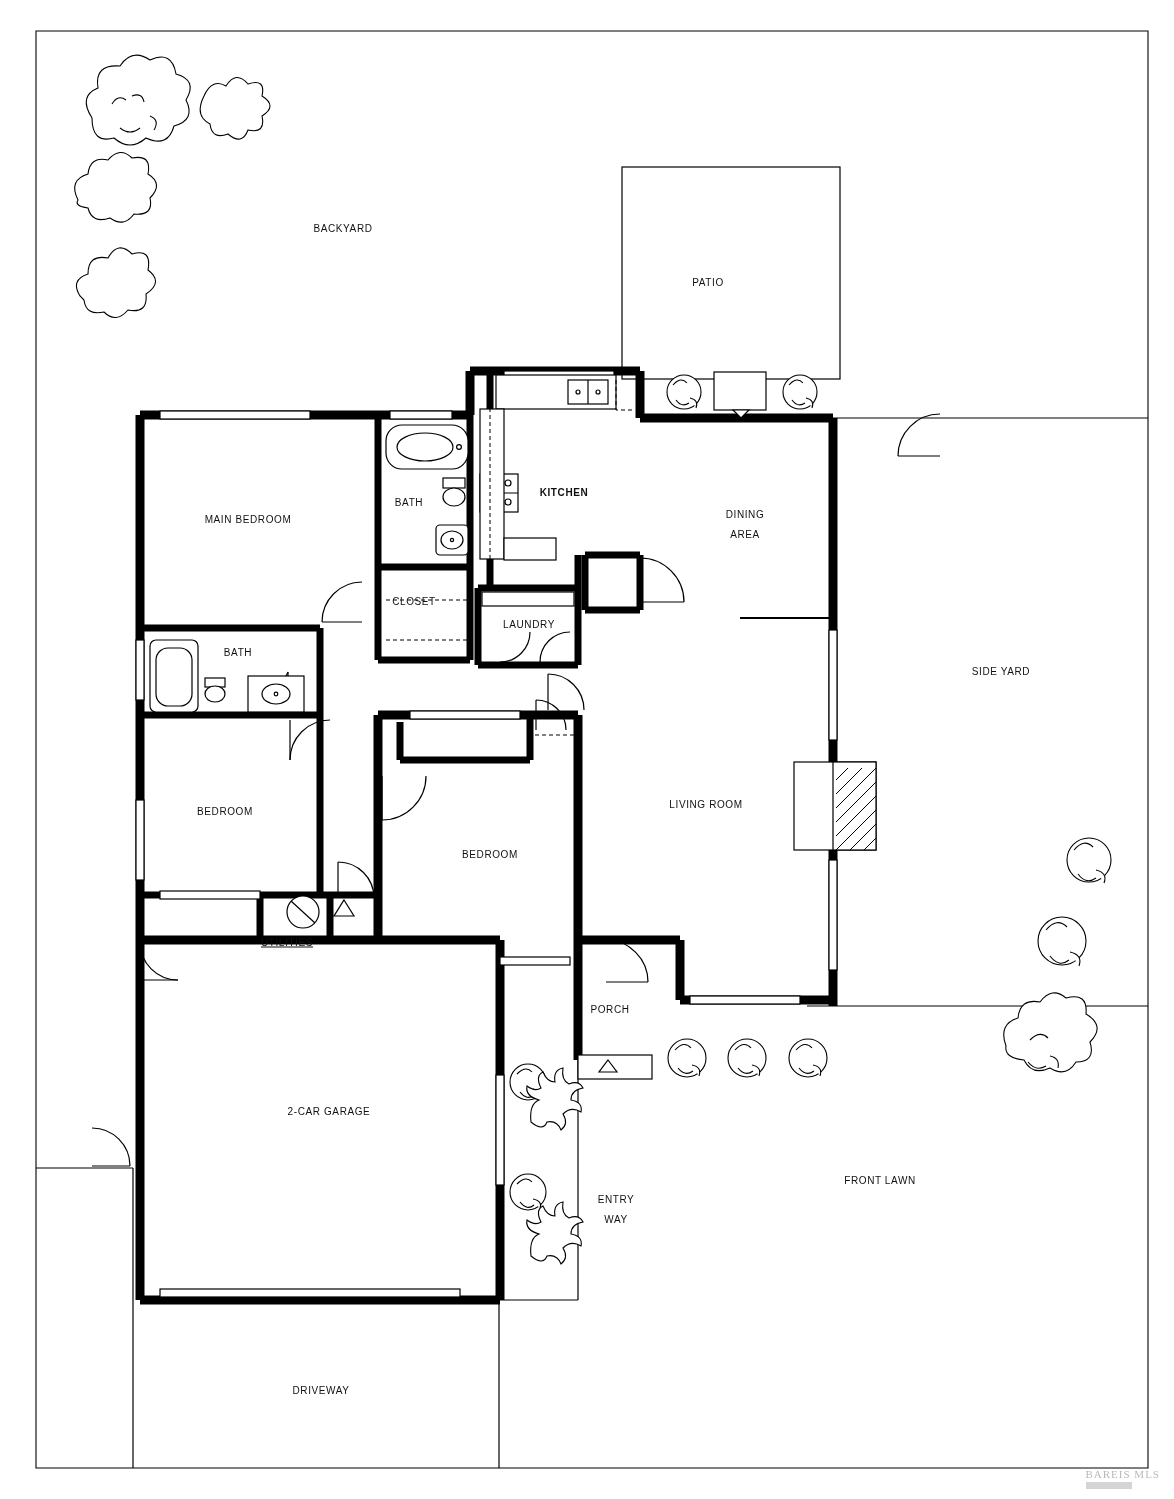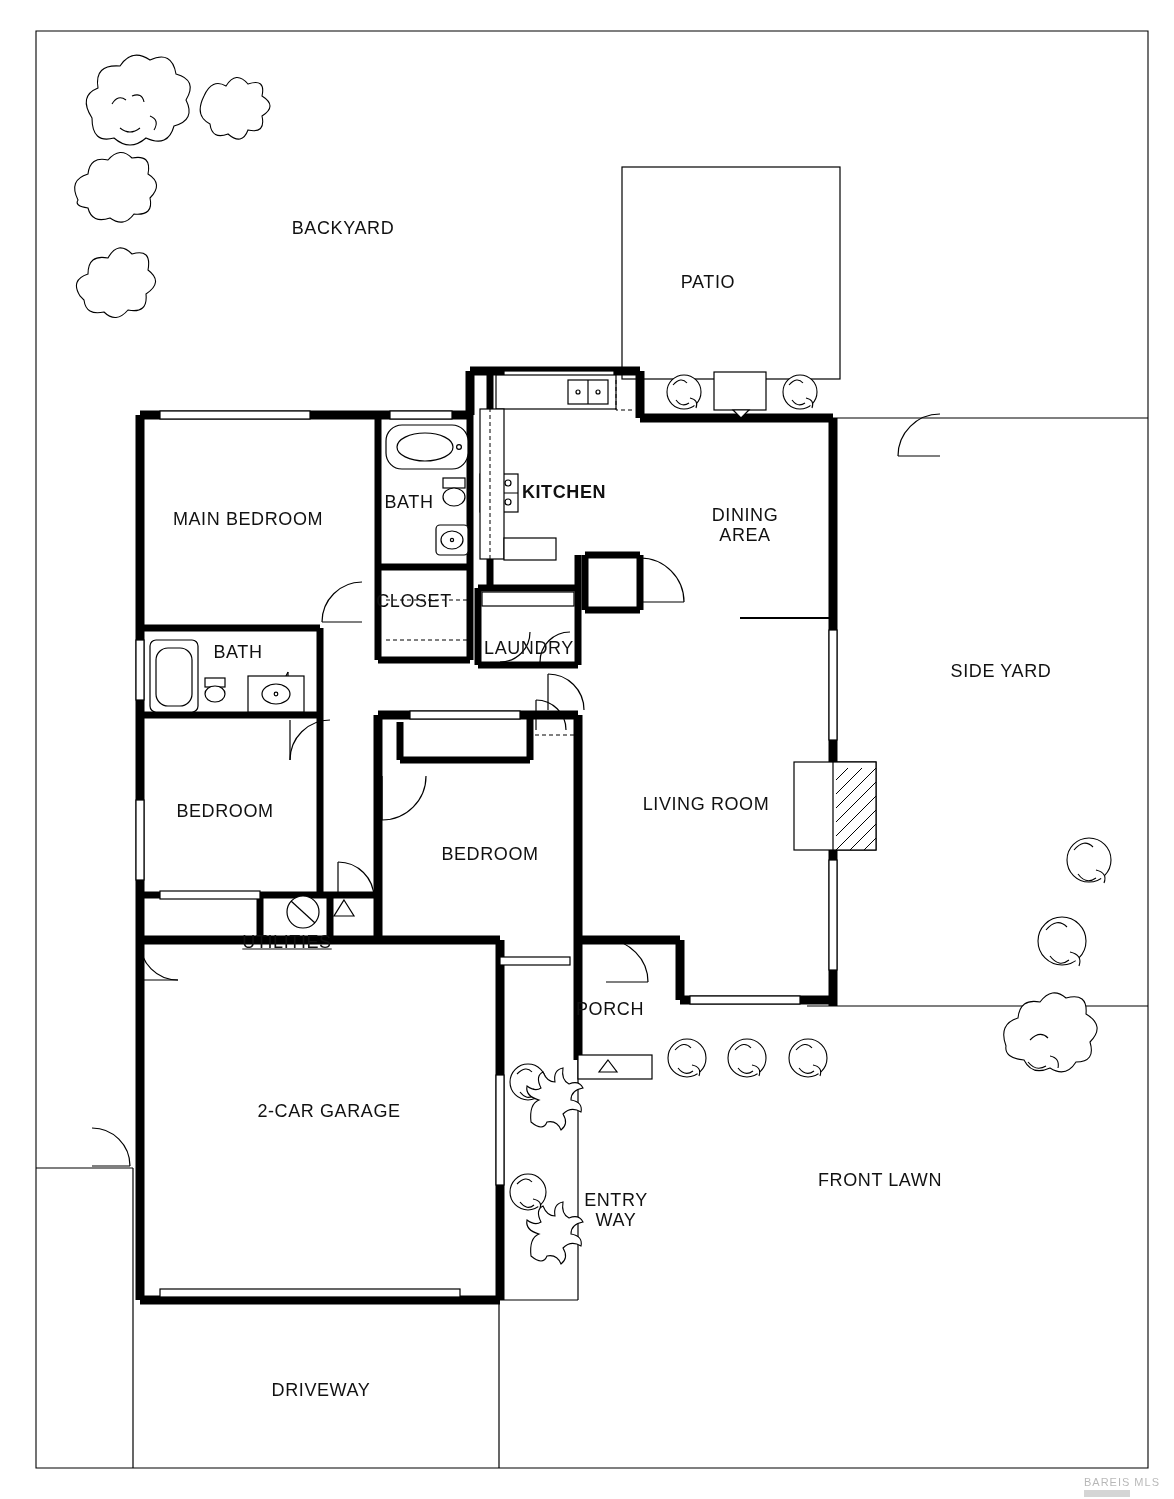--- a/index.html
+++ b/index.html
@@ -18,40 +18,40 @@
     overflow: hidden;
   }
   #stage svg {
     position: absolute;
     left: 0;
     top: 0;
   }
   .lbl {
     position: absolute;
     font-family: "Liberation Sans", sans-serif;
-    font-size: 18px;
+    font-size: 10px;
     letter-spacing: 0.6px;
     color: #111111;
     white-space: pre;
     text-align: center;
     transform: translate(-50%, -50%);
     pointer-events: none;
   }
   .lbl.two {
     line-height: 20px;
   }
   .wm {
     position: absolute;
     right: 14px;
-    bottom: 2px;
+    bottom: 10px;
     opacity: 0.35;
     font-size: 11px;
     color: #333;
     letter-spacing: 1px;
-    font-family: Liberation Sans, sans-serif;
+    font-family: Liberation Serif, serif;
     margin-top: 36px;
   }
   .wm .bar {
     display: block;
     width: 46px;
     height: 7px;
     background: #888;
     margin-top: 2px;
   }
 </style>
@@ -331,21 +331,21 @@
       </g>
     </g>
   </svg>
 
   <div class="lbl" style="left:248px; top:519px;">MAIN BEDROOM</div>
   <div class="lbl" style="left:409px; top:502px;">BATH</div>
   <div class="lbl" style="left:564px; top:492px;font-weight:bold;">KITCHEN</div>
   <div class="lbl two" style="left:745px; top:525px;">DINING
 AREA</div>
   <div class="lbl" style="left:414px; top:601px;">CLOSET</div>
-  <div class="lbl" style="left:529px; top:648px;text-align:right;">LAUNDRY</div>
+  <div class="lbl" style="left:529px; top:624px;text-align:right;">LAUNDRY</div>
   <div class="lbl" style="left:238px; top:652px;">BATH</div>
   <div class="lbl" style="left:225px; top:811px;">BEDROOM</div>
   <div class="lbl" style="left:490px; top:854px;">BEDROOM</div>
   <div class="lbl" style="left:706px; top:804px;">LIVING ROOM</div>
   <div class="lbl" style="left:287px; top:942px;text-decoration:underline;">UTILITIES</div>
   <div class="lbl" style="left:329px; top:1111px;text-align:center;">2-CAR GARAGE</div>
   <div class="lbl" style="left:610px; top:1009px;">PORCH</div>
   <div class="lbl two" style="left:616px; top:1210px;">ENTRY
 WAY</div>
 

